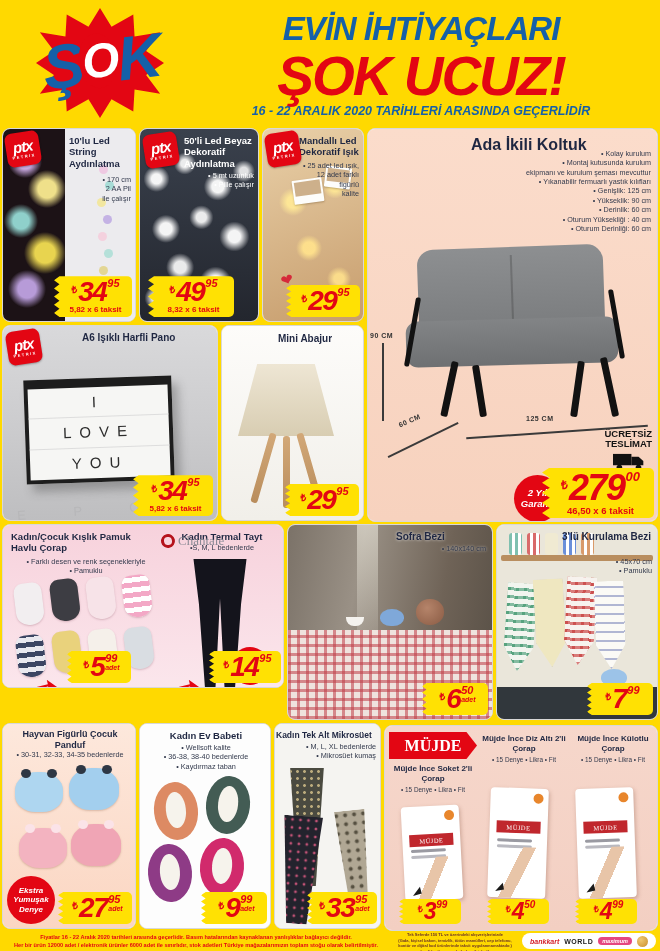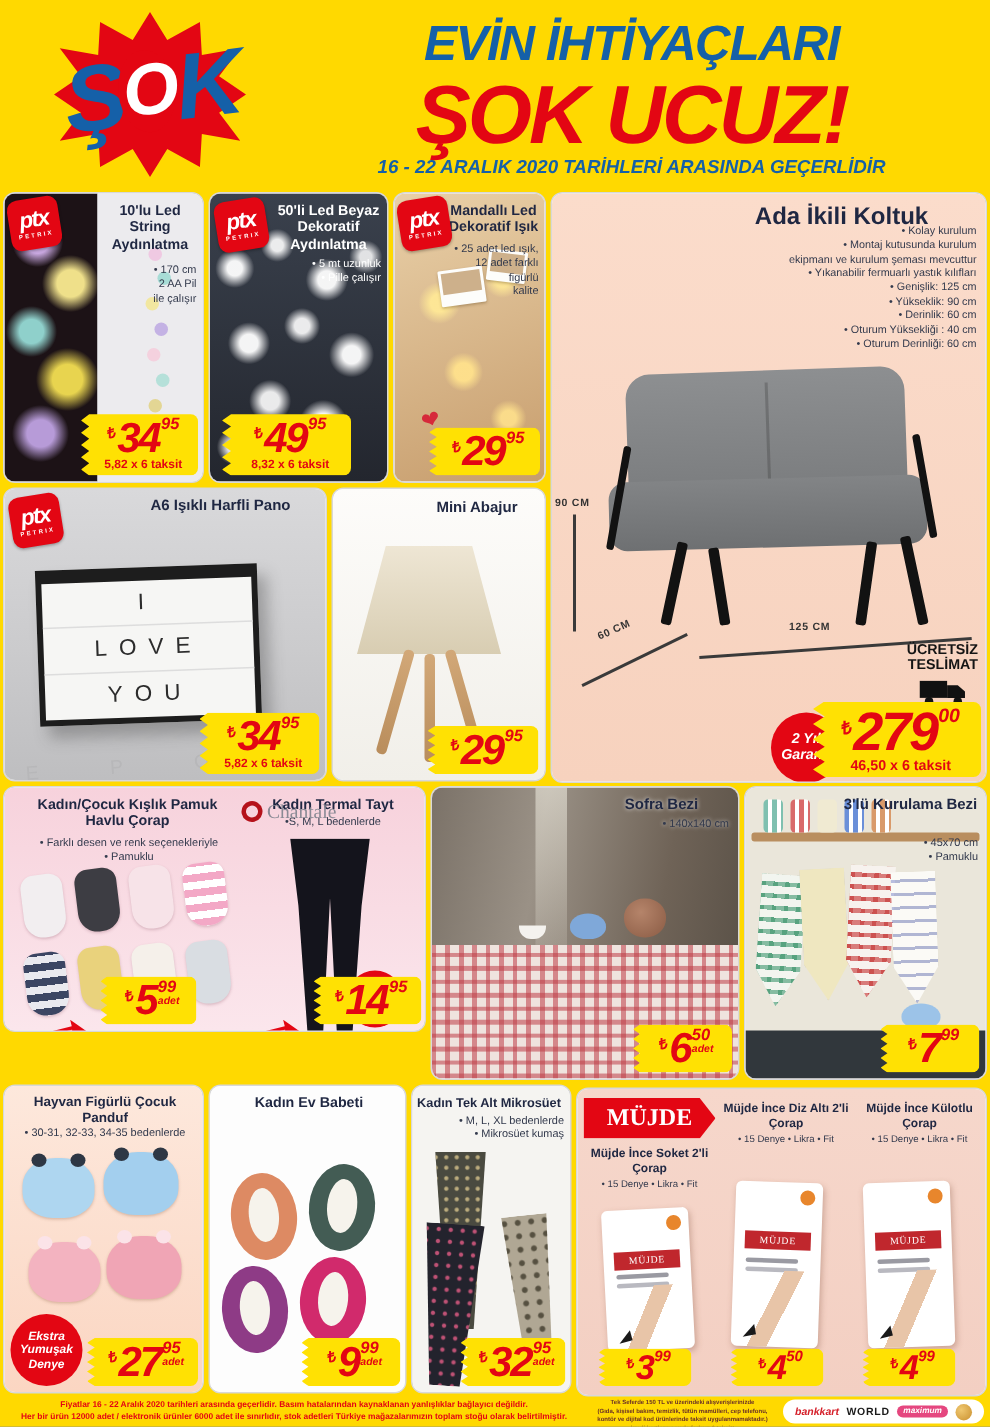--- a/index.html
+++ b/index.html
@@ -12,21 +12,21 @@
     clip-path:polygon(50% 0%,59% 17%,76% 6%,77% 26%,97% 22%,86% 39%,100% 50%,86% 61%,97% 78%,77% 74%,76% 94%,59% 83%,50% 100%,41% 83%,24% 94%,23% 74%,3% 78%,14% 61%,0% 50%,14% 39%,3% 22%,23% 26%,24% 6%,41% 17%)}
   .logo-txt{position:absolute;left:0;top:22px;width:180px;text-align:center;font-size:62px;font-weight:900;
     color:#1560A8;transform:rotate(-7deg);letter-spacing:-5px;font-style:italic}
   .logo-o{display:inline-block;background:#E30613;color:#fff;border-radius:50%;padding:0 3px;font-size:48px;vertical-align:6px}
   .h1{position:absolute;left:196px;top:10px;width:450px;text-align:center;font-size:33px;font-weight:900;color:#1560A8;font-style:italic;letter-spacing:-1px}
   .h2{position:absolute;left:196px;top:44px;width:450px;text-align:center;font-size:55px;font-weight:900;color:#E30613;font-style:italic;letter-spacing:-2px}
   .hdate{position:absolute;left:196px;top:104px;width:450px;text-align:center;font-size:12.5px;font-weight:800;color:#1560A8;font-style:italic}
 
   
   .card{position:absolute;background:#fff;border:1px solid #d8d8d8;border-radius:8px;overflow:hidden}
-  .tt{position:absolute;font-weight:800;color:#1f2742;font-size:9.5px;line-height:1.2;text-align:center;z-index:4}
+  .tt{position:absolute;font-weight:800;color:#1f2742;font-size:9.5px;line-height:1.2;text-align:left;z-index:4}
   .ft{position:absolute;font-size:7.3px;color:#333a4d;line-height:1.3;text-align:right;font-weight:500;z-index:4}
   .ctr{text-align:center}
   .wt{color:#fff}
 
   .ptx{position:absolute;width:34px;height:34px;background:#E30613;border-radius:7px;transform:rotate(-9deg);
     color:#fff;display:flex;flex-direction:column;align-items:center;justify-content:center;font-weight:900;font-style:italic;z-index:5;box-shadow:0 1px 2px rgba(0,0,0,.3)}
   .ptx .a{font-size:15px;line-height:1;letter-spacing:-1px}
   .ptx .b{font-size:4px;letter-spacing:1.5px;font-style:normal}
 
   .pb{position:absolute;background:#FFE103;border-radius:5px;color:#E30613;text-align:center;
@@ -477,20 +477,25 @@
             <span class="dec">95</span>
             <span class="unit">adet</span>
           </span>
         </div>
     </div>
   </div>
 
   <div class="card" style="left:139px;top:723px;width:132px;height:206px">
     <div class="c11p"></div>
     <div class="tt ctr" style="left:4px;top:6px;width:124px;text-align:center;font-size:9.5px">Kadın Ev Babeti</div>
+    <div class="ft ctr" style="left:4px;top:19px;width:124px;text-align:center">
+        <div>• Wellsoft kalite</div>
+        <div>• 36-38, 38-40 bedenlerde</div>
+        <div>• Kaydırmaz taban</div>
+      </div>
     <div class="bab" style="left:14px;top:58px;background:#dd8a63;transform:rotate(-6deg)">
         <i></i>
       </div>
     <div class="bab" style="left:66px;top:52px;background:#435c54;transform:rotate(6deg)">
         <i></i>
       </div>
     <div class="bab" style="left:8px;top:120px;background:#8e3b86;transform:rotate(-4deg)">
         <i></i>
       </div>
     <div class="bab" style="left:60px;top:114px;background:#d12a6c;transform:rotate(5deg)">
@@ -514,21 +519,21 @@
     <div class="ft" style="right:4px;top:18px;width:96px">
         <div>• M, L, XL bedenlerde</div>
         <div>• Mikrosüet kumaş</div>
       </div>
     <div class="legg" style="left:12px;top:44px;width:40px;height:118px;background:radial-gradient(circle,rgba(215,195,140,.8) 1px,transparent 1.8px) 0 0/7px 7px,#4a4a40"></div>
     <div class="legg" style="left:2px;top:92px;width:46px;height:108px;transform:rotate(4deg);background:radial-gradient(circle,rgba(220,90,130,.85) 1px,transparent 1.8px) 0 0/8px 8px,#23232d"></div>
     <div class="legg" style="left:62px;top:86px;width:36px;height:112px;transform:rotate(-6deg);background:radial-gradient(circle,rgba(70,65,50,.85) 1.5px,transparent 2.4px) 0 0/9px 9px,#b0a794"></div>
     <div class="pb" style="right:3px;bottom:4px;width:70px">
       <div class="row">
           <span class="cur">₺</span>
-          <span class="int">32</span>
+          <span class="int">33</span>
           <span class="sup">
             <span class="dec">95</span>
             <span class="unit">adet</span>
           </span>
         </div>
     </div>
   </div>
 
   <div class="card" style="left:384px;top:725px;width:274px;height:206px">
     <div class="c13p"></div>

